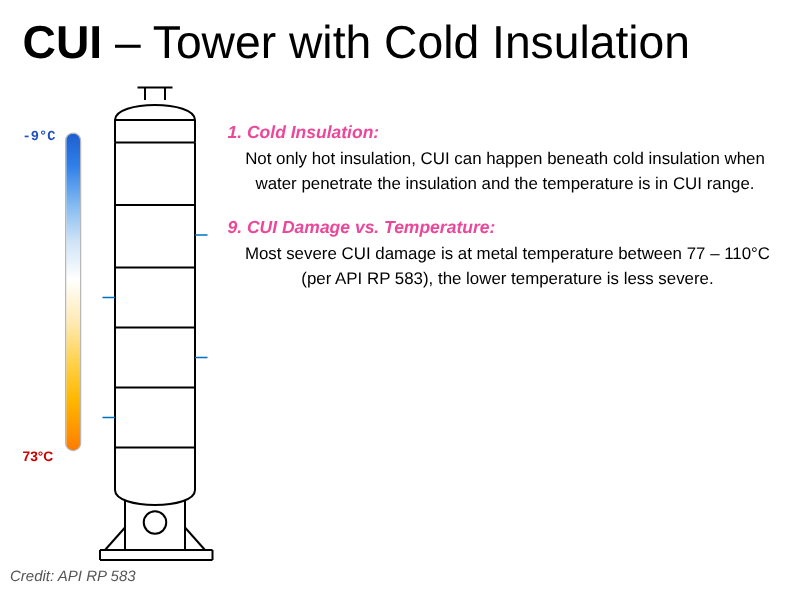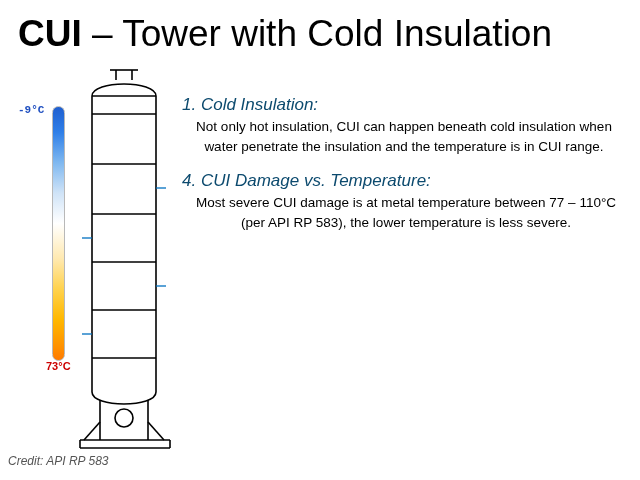--- a/index.html
+++ b/index.html
@@ -73,21 +73,20 @@
   #temp-top-label {
     left: 0px;
     top: 4px;
     color: #1f4fc0;
     font-family: Liberation Mono, monospace;
   }
   #temp-bottom-label {
     left: 0px;
     bottom: -2px;
     color: #cc0000;
-    margin-left: 28px;
   }
 
   
   #tower {
     position: absolute;
     left: 62px;
     top: 62px;
     width: 130px;
     height: 390px;
   }
@@ -97,24 +96,24 @@
     position: absolute;
     left: 182px;
     top: 96px;
     width: 444px;
     color: #000000;
   }
   .para {
     margin-bottom: 16px;
   }
   .para-head {
-    font-size: 17px;
-    font-weight: normal;
+    font-size: 14px;
+    font-weight: bold;
     font-style: italic;
-    color: #0c4a6e;
+    color: #ec4899;
     margin-bottom: 3px;
     line-height: 18px;
   }
   .para-body {
     font-size: 13.5px;
     line-height: 19.5px;
     color: #000000;
     text-align: center;
   }
   #para3 {
@@ -200,21 +199,21 @@
 
   <div id="text-block">
 
     <div class="para" id="para1">
       <div class="para-head">1. Cold Insulation:</div>
       <div class="para-body">Not only hot insulation, CUI can happen beneath cold insulation when water penetrate the insulation and the temperature is in CUI range.</div>
     </div>
 
 
     <div class="para" id="para3">
-      <div class="para-head">4. CUI Damage vs. Temperature:</div>
+      <div class="para-head">9. CUI Damage vs. Temperature:</div>
       <div class="para-body">Most severe CUI damage is at metal temperature between 77 – 110°C (per API RP 583), the lower temperature is less severe.</div>
     </div>
 
   </div>
 
   <div id="credit">Credit: API RP 583</div>
 
 </div>
 
 </body></html>

